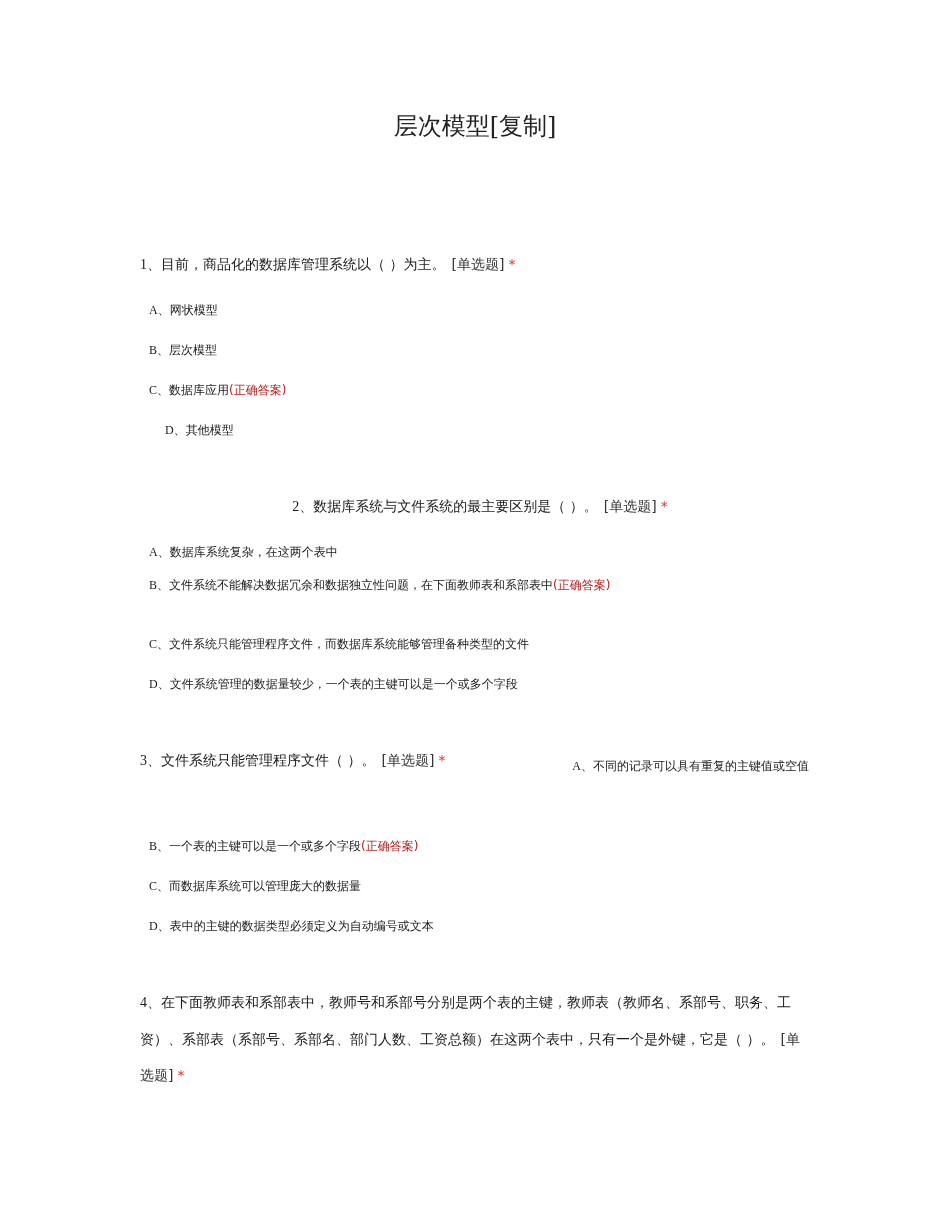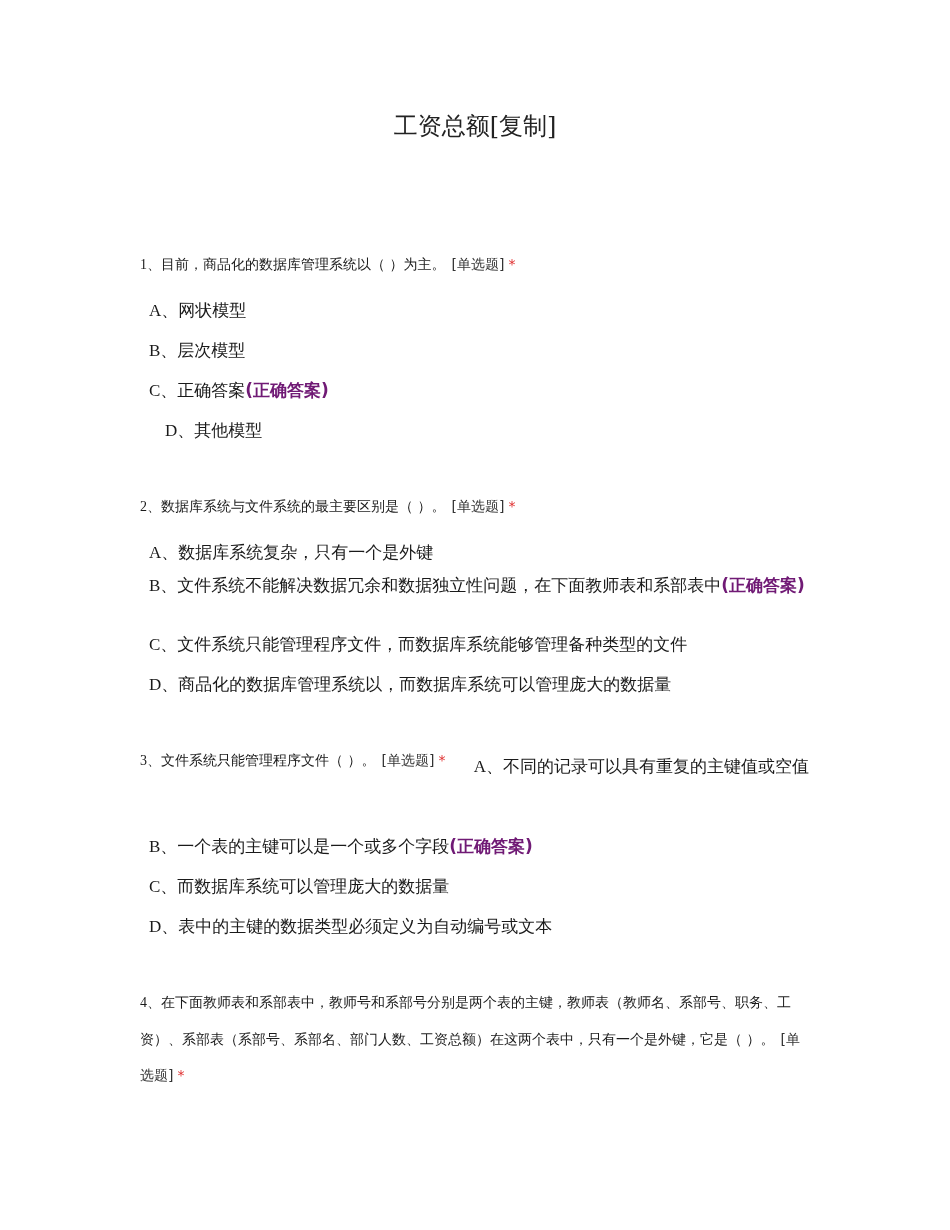--- a/index.html
+++ b/index.html
@@ -14,45 +14,45 @@
       font-family: "DejaVu Serif", "Liberation Serif", serif;
     }
     .q-title {
       position: absolute; left: 140px; width: 680px;
       font-size: 14px; line-height: 36px; color: #1a1a1a;
     }
     .q-type { color: #333; margin-left: 6px; }
     .req { color: #e03030; margin-left: 4px; }
     .opt {
       position: absolute; left: 149px; width: 660px;
-      font-size: 17px; line-height: 26px; color: #1a1a1a;
+      font-size: 12px; line-height: 26px; color: #1a1a1a;
     }
     .letter { font-family: "Liberation Serif", "DejaVu Serif", serif; }
-    .correct { color: #701a75; font-weight: bold; }
+    .correct { color: #b91c1c; }
   </style>
 </head>
 <body>
 
-<div class="title">工资总额[复制]</div>
+<div class="title">层次模型[复制]</div>
 
 <div class="q-title" style="top:246px;">
   <span class="letter">1、</span><span>目前，商品化的数据库管理系统以（ ）为主。</span><span class="q-type">[单选题]</span><span class="req">*</span>
 </div>
 <div class="opt" style="top:297px;"><span class="letter">A、</span><span>网状模型</span></div>
 <div class="opt" style="top:337px;"><span class="letter">B、</span><span>层次模型</span></div>
-<div class="opt" style="top:377px;"><span class="letter">C、</span><span>正确答案</span><span class="correct">(正确答案)</span></div>
+<div class="opt" style="top:377px;"><span class="letter">C、</span><span>数据库应用</span><span class="correct">(正确答案)</span></div>
 <div class="opt" style="top:417px;margin-left:16px;"><span class="letter">D、</span><span>其他模型</span></div>
 
-<div class="q-title" style="top:488px;">
+<div class="q-title" style="top:488px;text-align:center;">
   <span class="letter">2、</span><span>数据库系统与文件系统的最主要区别是（ ）。</span><span class="q-type">[单选题]</span><span class="req">*</span>
 </div>
-<div class="opt" style="top:539px;"><span class="letter">A、</span><span>数据库系统复杂，只有一个是外键</span></div>
+<div class="opt" style="top:539px;"><span class="letter">A、</span><span>数据库系统复杂，在这两个表中</span></div>
 <div class="opt" style="top:572px;"><span class="letter">B、</span><span>文件系统不能解决数据冗余和数据独立性问题，在下面教师表和系部表中</span><span class="correct">(正确答案)</span></div>
 <div class="opt" style="top:631px;"><span class="letter">C、</span><span>文件系统只能管理程序文件，而数据库系统能够管理备种类型的文件</span></div>
-<div class="opt" style="top:671px;"><span class="letter">D、</span><span>商品化的数据库管理系统以，而数据库系统可以管理庞大的数据量</span></div>
+<div class="opt" style="top:671px;"><span class="letter">D、</span><span>文件系统管理的数据量较少，一个表的主键可以是一个或多个字段</span></div>
 
 <div class="q-title" style="top:742px;">
   <span class="letter">3、</span><span>文件系统只能管理程序文件（ ）。</span><span class="q-type">[单选题]</span><span class="req">*</span>
 </div>
 <div class="opt" style="top:753px;text-align:right;"><span class="letter">A、</span><span>不同的记录可以具有重复的主键值或空值</span></div>
 <div class="opt" style="top:833px;"><span class="letter">B、</span><span>一个表的主键可以是一个或多个字段</span><span class="correct">(正确答案)</span></div>
 <div class="opt" style="top:873px;"><span class="letter">C、</span><span>而数据库系统可以管理庞大的数据量</span></div>
 <div class="opt" style="top:913px;"><span class="letter">D、</span><span>表中的主键的数据类型必须定义为自动编号或文本</span></div>
 
 <div class="q-title" style="top:984px; width:670px;">

